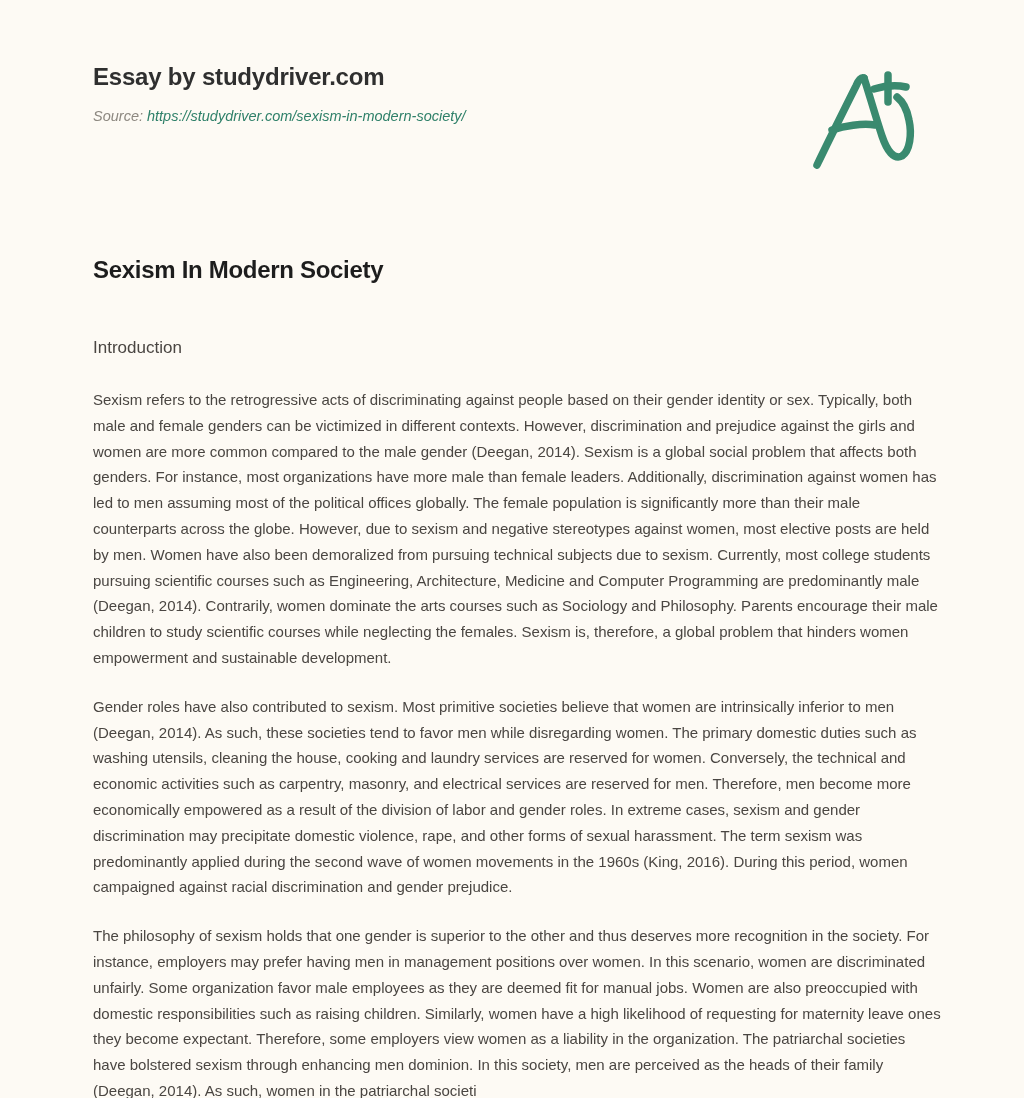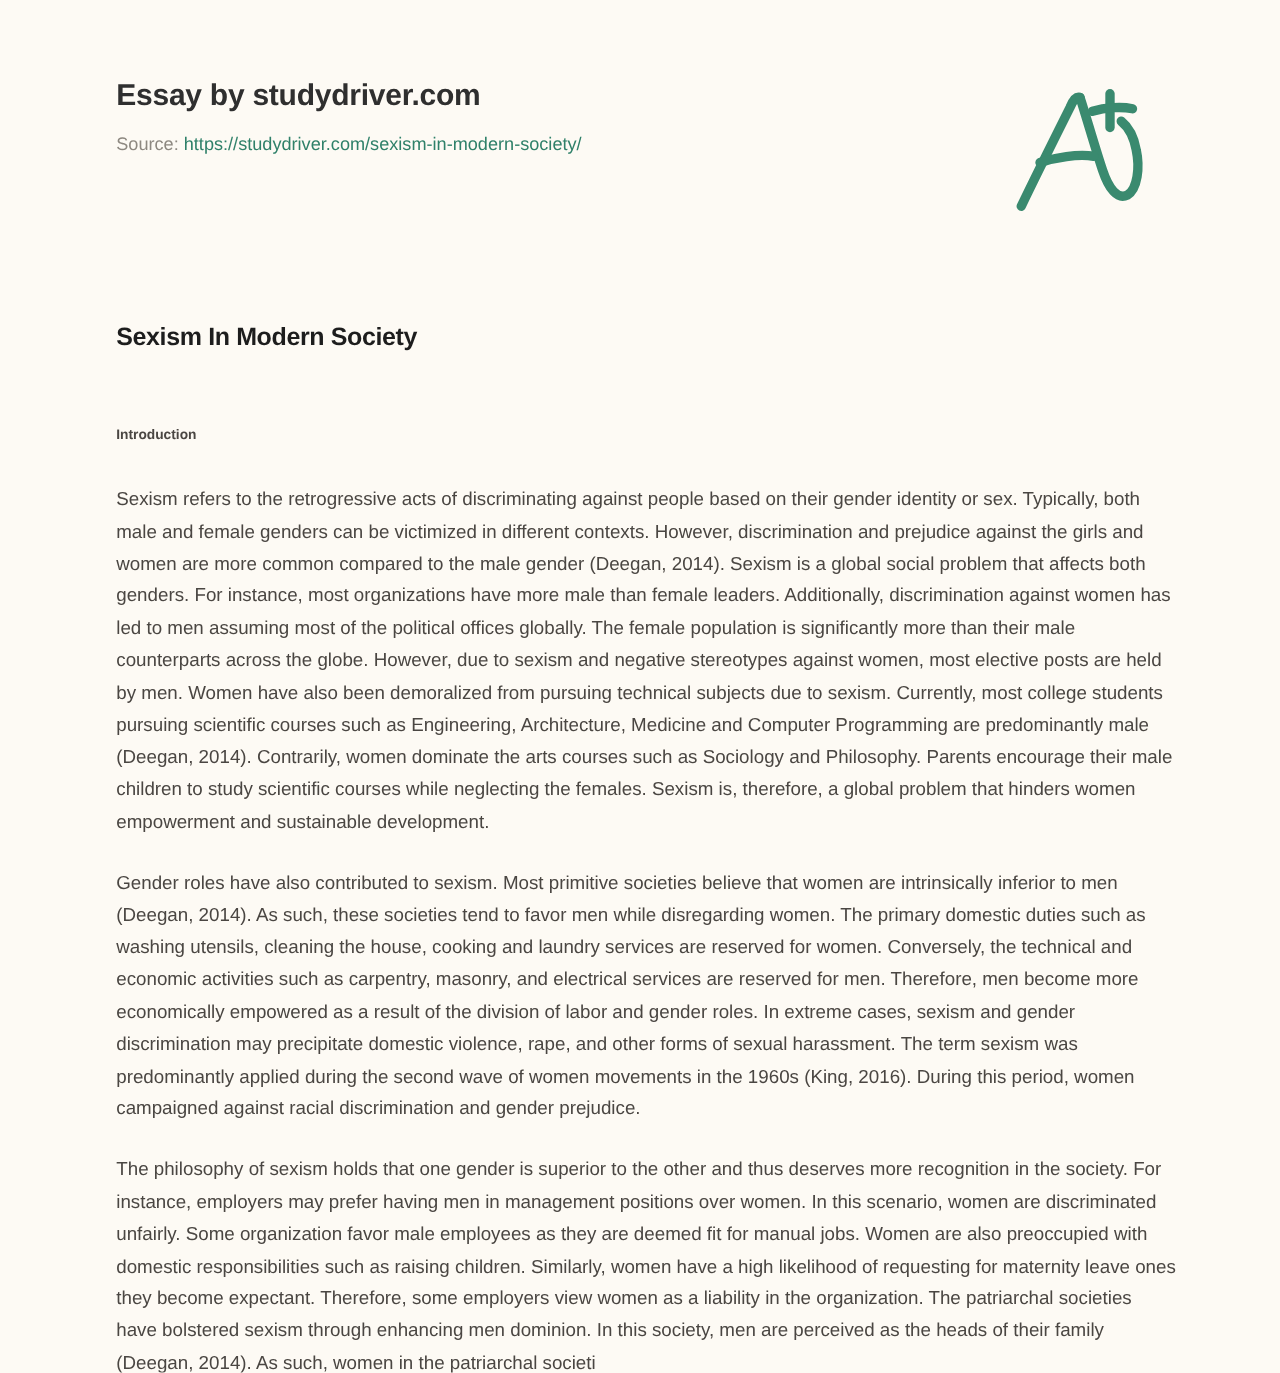--- a/index.html
+++ b/index.html
@@ -48,20 +48,21 @@
     line-height: 30px;
     margin: 0;
   }
 
   .source-line {
     margin: 14px 0 0 0;
     font-size: 14.5px;
     line-height: 20px;
     color: #8d8880;
     white-space: nowrap;
+    font-style: italic;
   }
 
   .source-label {
     color: #8d8880;
   }
 
   .source-url {
     color: #2f8069;
     text-decoration: none;
   }
@@ -83,33 +84,33 @@
   
   .doc {
     position: absolute;
     left: 93px;
     top: 250px;
     width: 848px;
   }
 
   .doc-title {
     margin: 0;
-    font-size: 20px;
+    font-size: 24px;
     line-height: 40px;
     font-weight: bold;
     color: #1d1d1d;
     letter-spacing: -0.3px;
   }
 
   .section-heading {
     margin: 47px 0 0 0;
-    font-size: 11px;
+    font-size: 17px;
     line-height: 22px;
     color: #4a4642;
-    font-weight: bold;
+    font-weight: normal;
   }
 
   .para {
     margin: 23px 0 0 0;
     font-size: 15px;
     line-height: 25.8px;
     color: #4a4642;
     text-align: left;
   }
 

